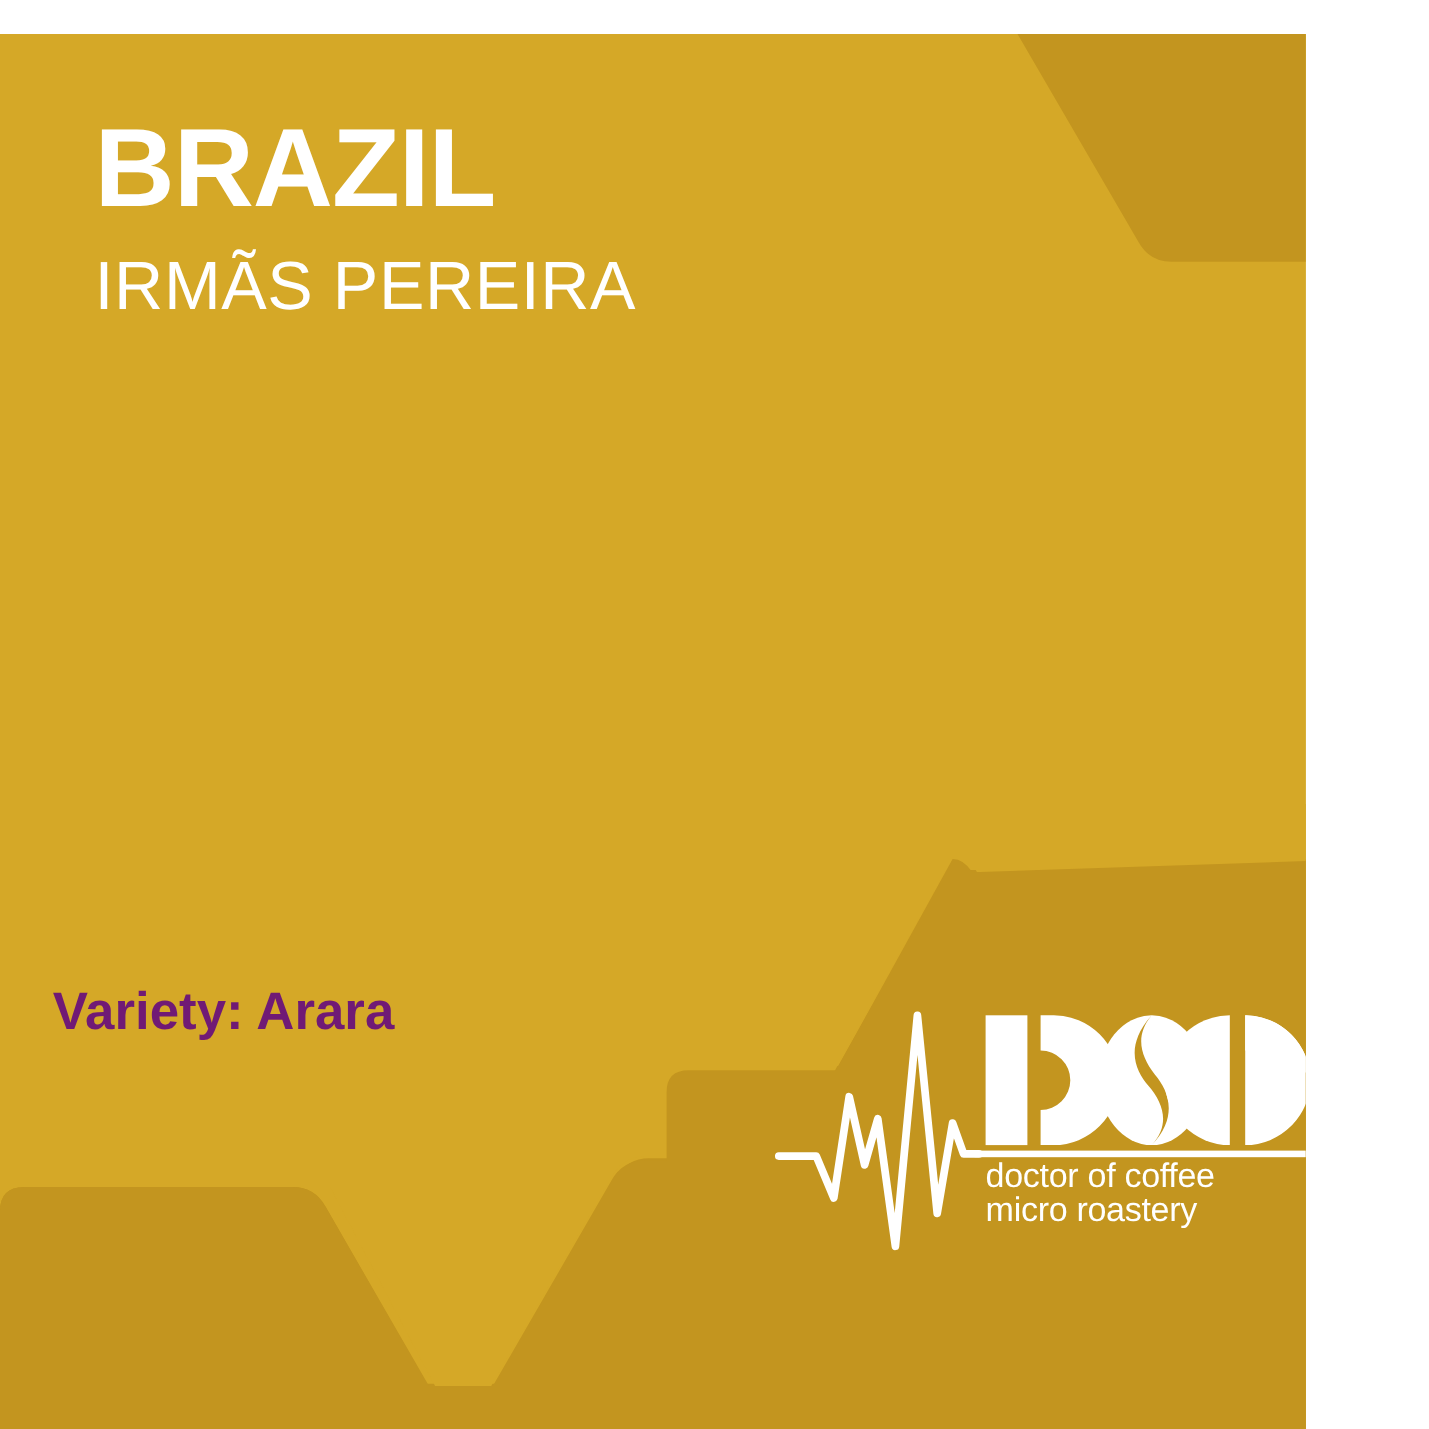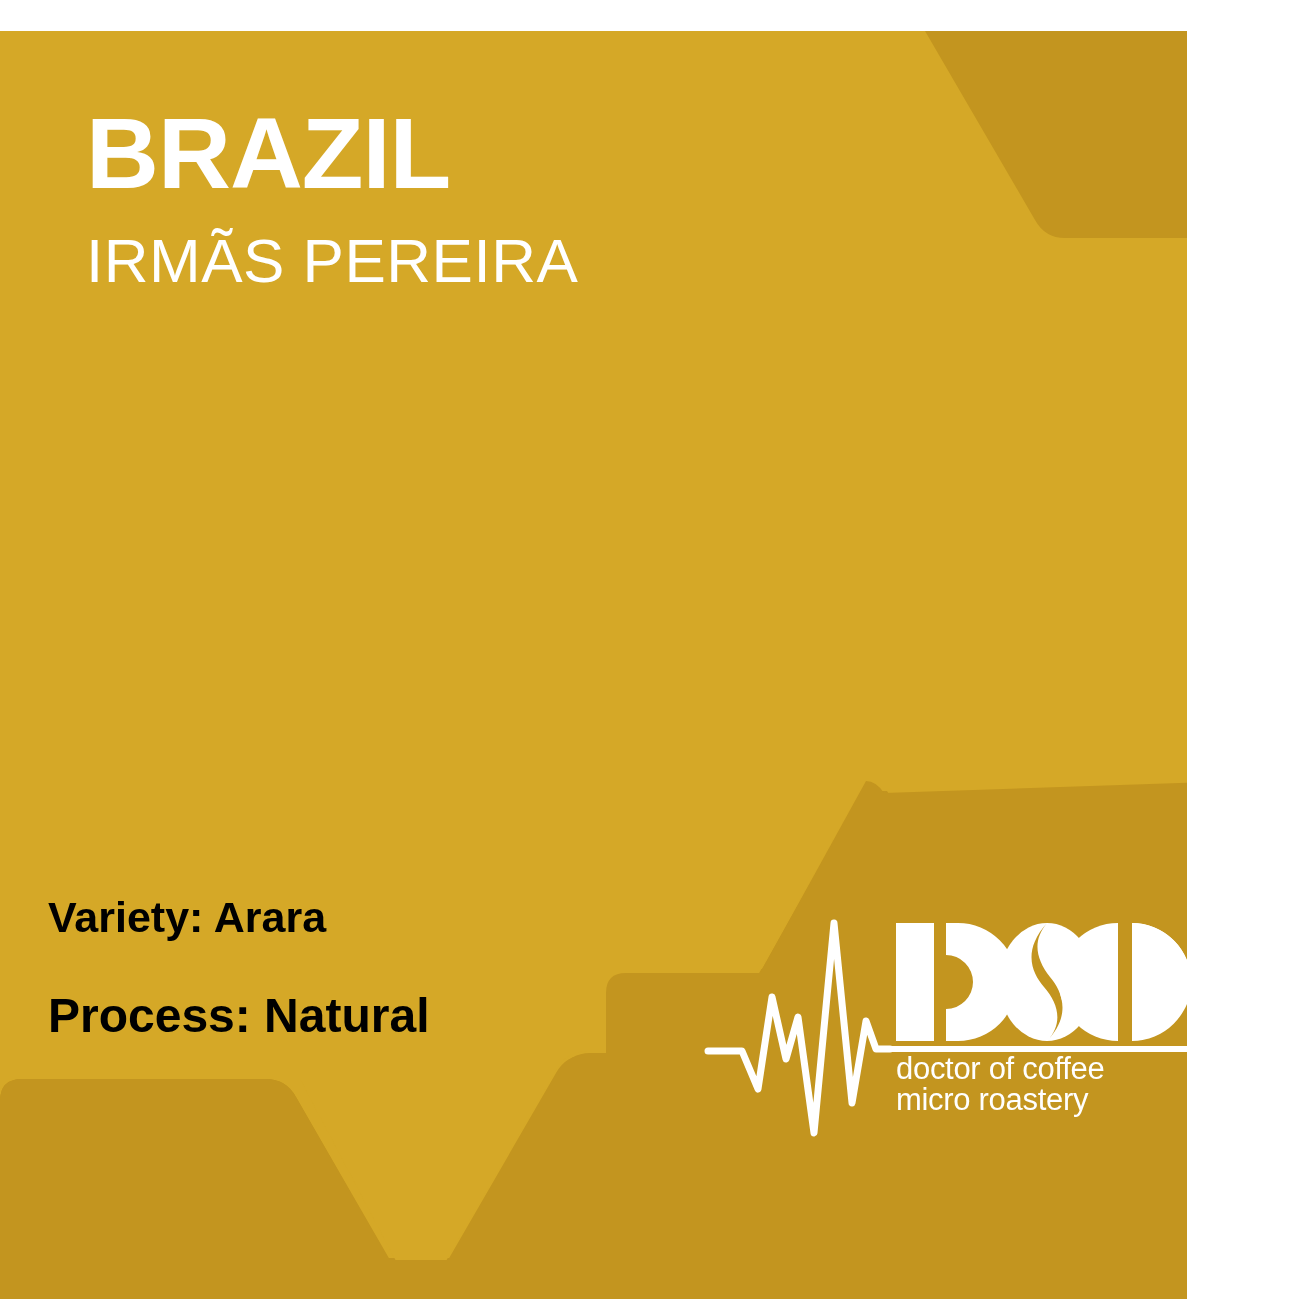--- a/index.html
+++ b/index.html
@@ -51,21 +51,21 @@
   
   #details-block {
     position: absolute;
     left: 48px;
     top: 865px;
     z-index: 5;
   }
   .detail-row {
     font-size: 43px;
     font-weight: bold;
-    color: #000000;
+    color: #701a75;
     line-height: 1.0;
     margin: 0 0 53px 0;
     white-space: nowrap;
   }
   .detail-row:last-child {
     font-size: 48px;
     margin-bottom: 0;
   }
   
   #logo-block {
@@ -140,21 +140,20 @@
              Q 1260 750 1270 768 L 1299 812 L 1299 1299 L 0 1299 Z"></path>
   </svg>
 
   <div id="header-block">
     <div id="origin-title">BRAZIL</div>
     <div id="farm-subtitle">IRMÃS PEREIRA</div>
   </div>
 
   <div id="details-block">
     <div class="detail-row">Variety: Arara</div>
-    <div class="detail-row">Process: Natural</div>
   </div>
 
   <div id="logo-block">
     <svg viewBox="0 0 560 240" xmlns="http://www.w3.org/2000/svg">
 
       <polyline fill="none" stroke="#ffffff" stroke-width="7" stroke-linejoin="round" stroke-linecap="round" points="8,140 42,140 58,178 72,86 86,148 98,106 114,222 134,12 152,192 166,110 176,138 190,138"></polyline>
 
       <rect x="186" y="135" width="356" height="6" fill="#ffffff"></rect>
 
       <g>

